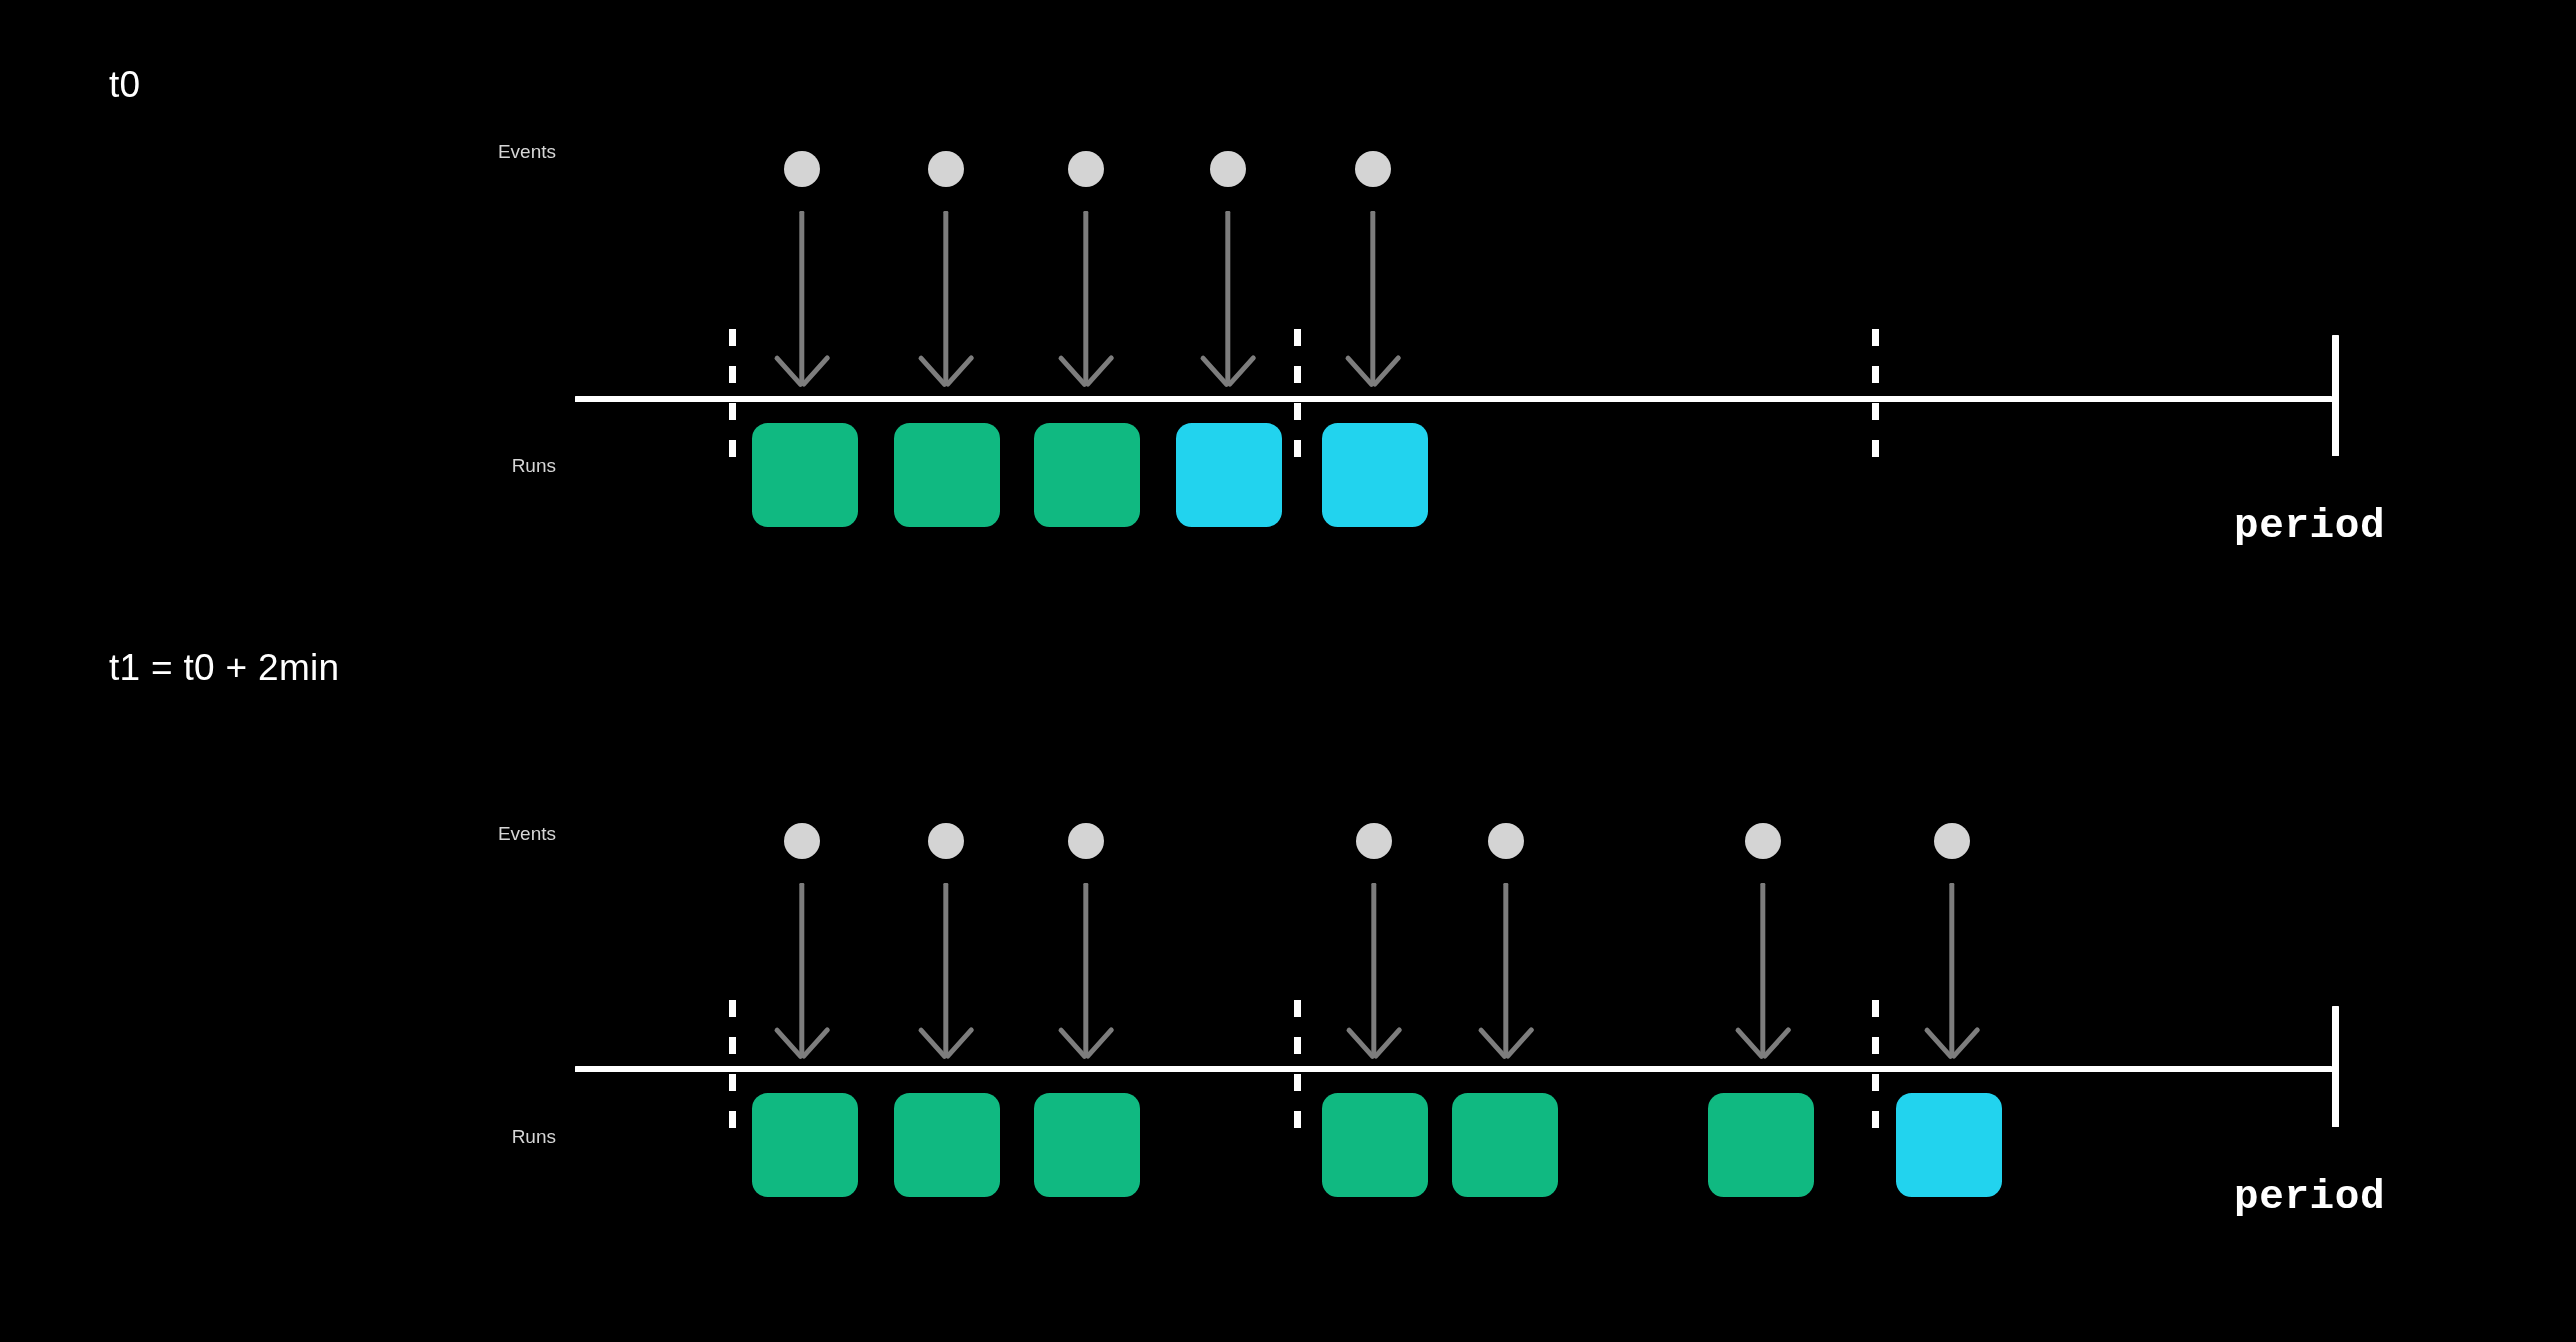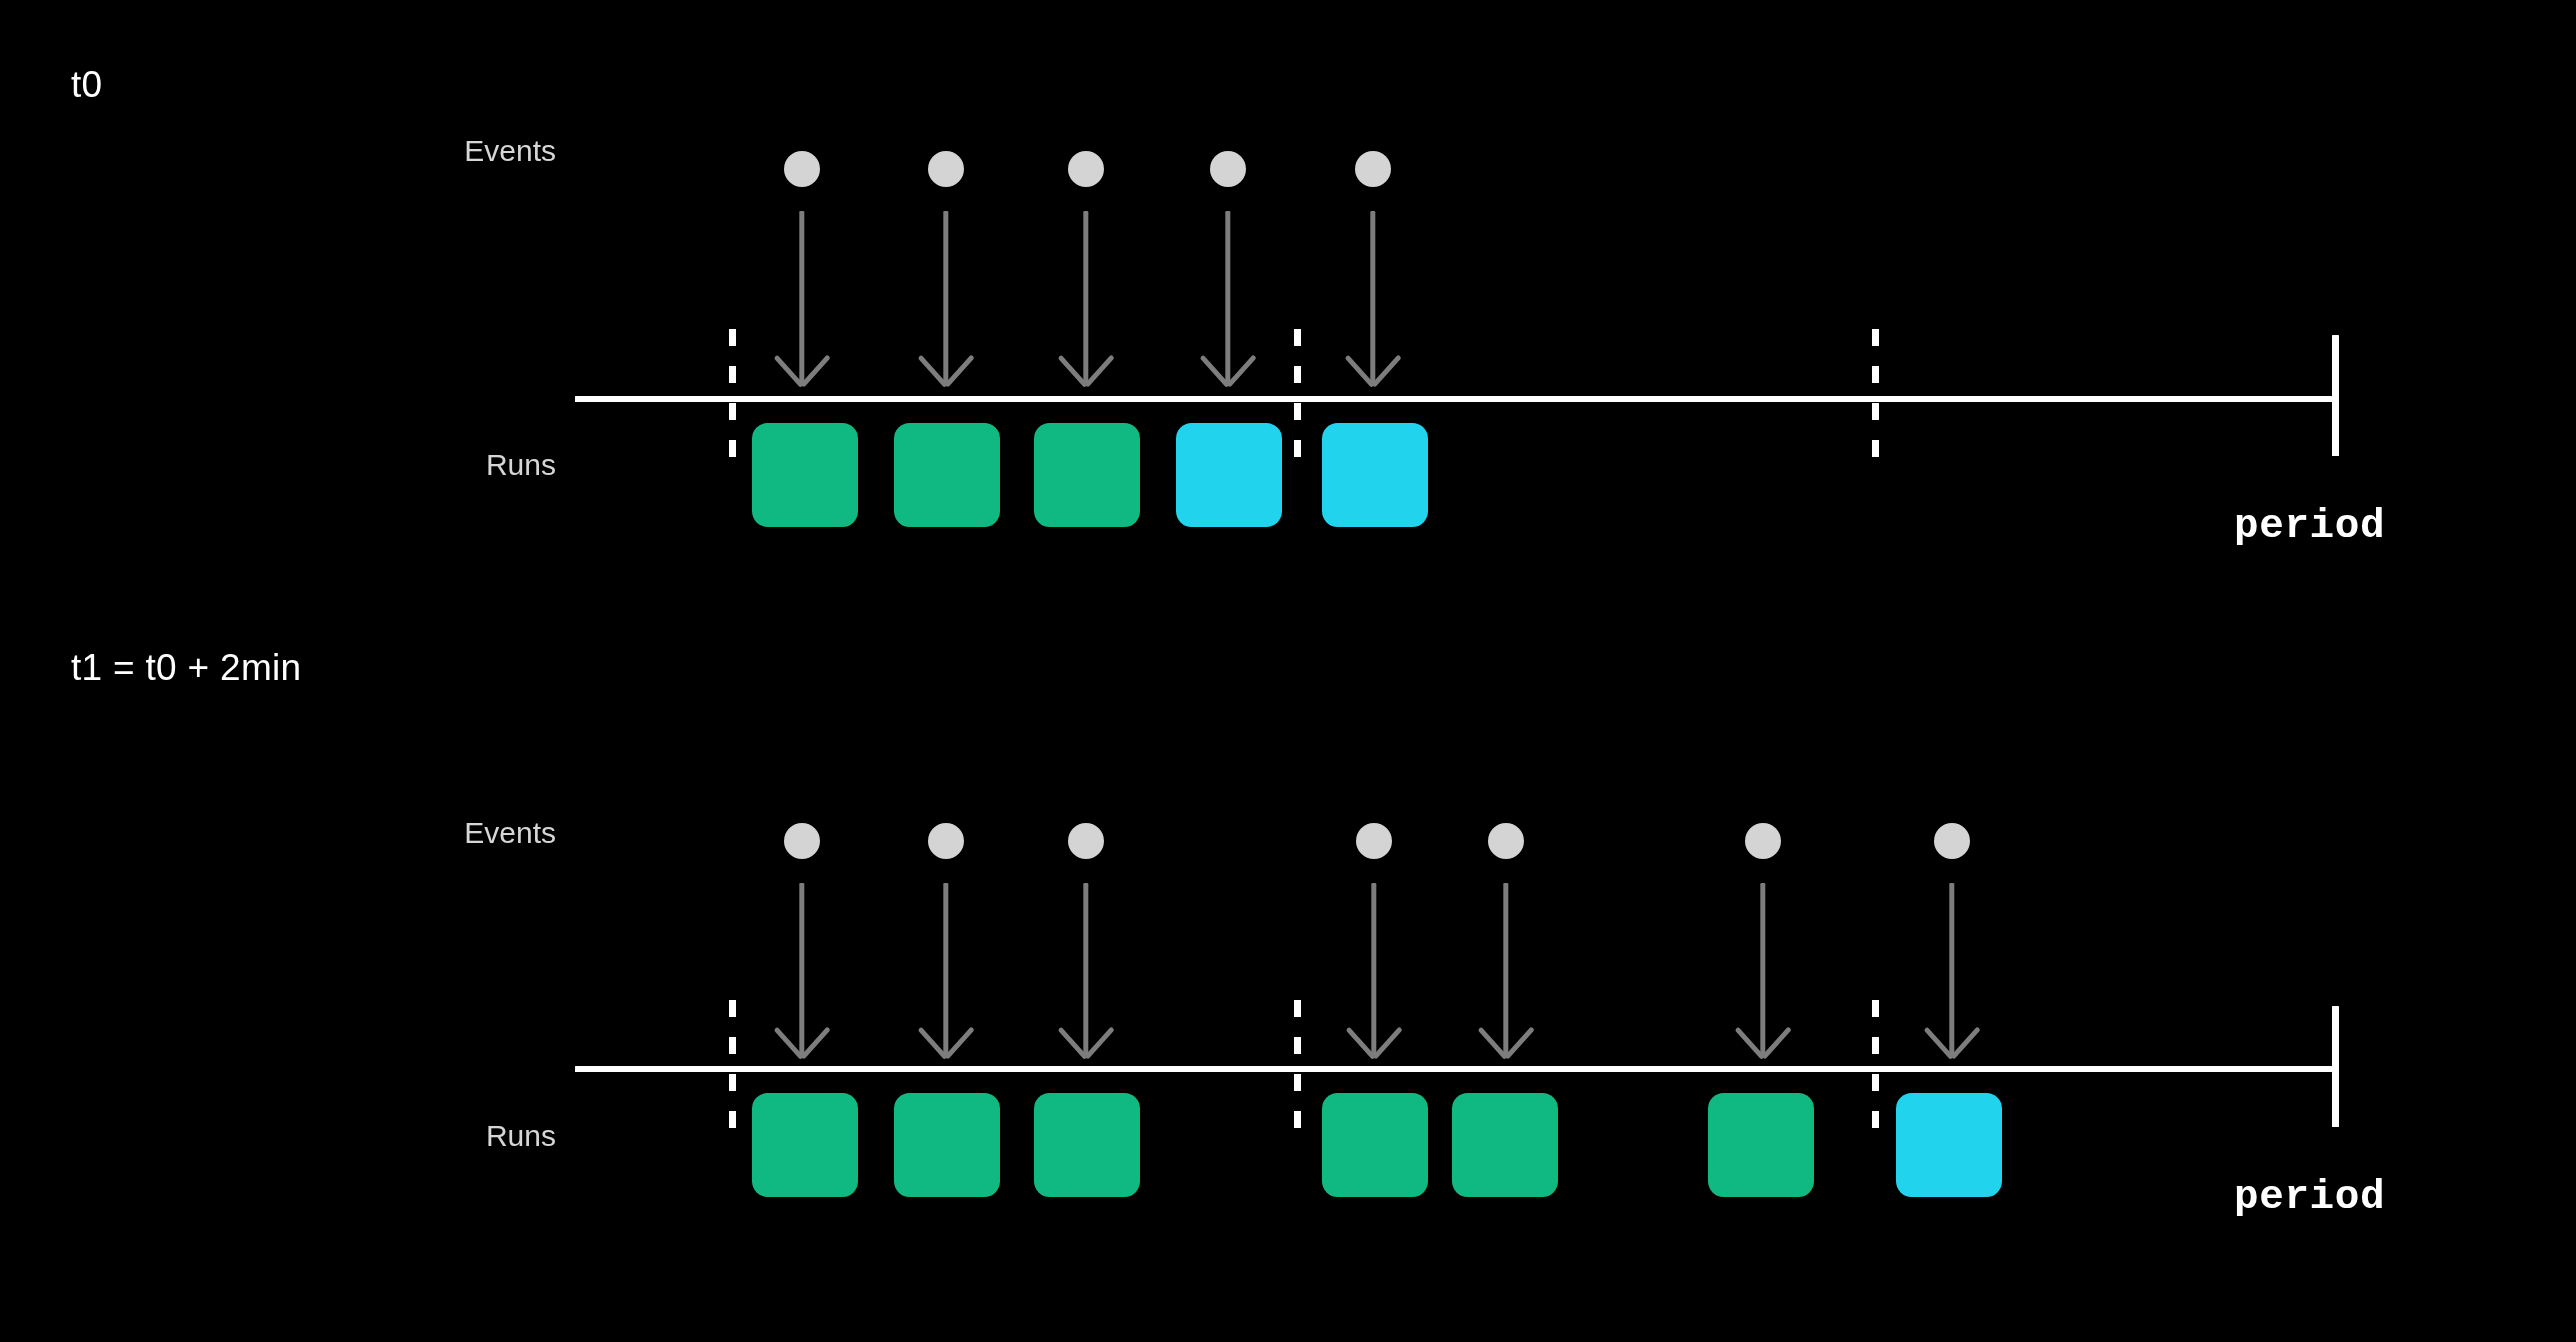--- a/index.html
+++ b/index.html
@@ -26,28 +26,29 @@
   
   .section-title {
     position: absolute;
     color: #ffffff;
     font-family: "Liberation Sans", sans-serif;
     font-size: 37px;
     font-weight: 400;
     line-height: 1;
     white-space: nowrap;
     letter-spacing: 0.3px;
+    margin-left: 38px;
   }
 
   
   .row-label {
     position: absolute;
     color: #d6d6d6;
     font-family: "Liberation Sans", sans-serif;
-    font-size: 30px;
+    font-size: 19px;
     font-weight: 400;
     line-height: 1;
     white-space: nowrap;
     text-align: right;
     transform: translateY(-50%);
   }
 
   
   .axis-line {
     position: absolute;

